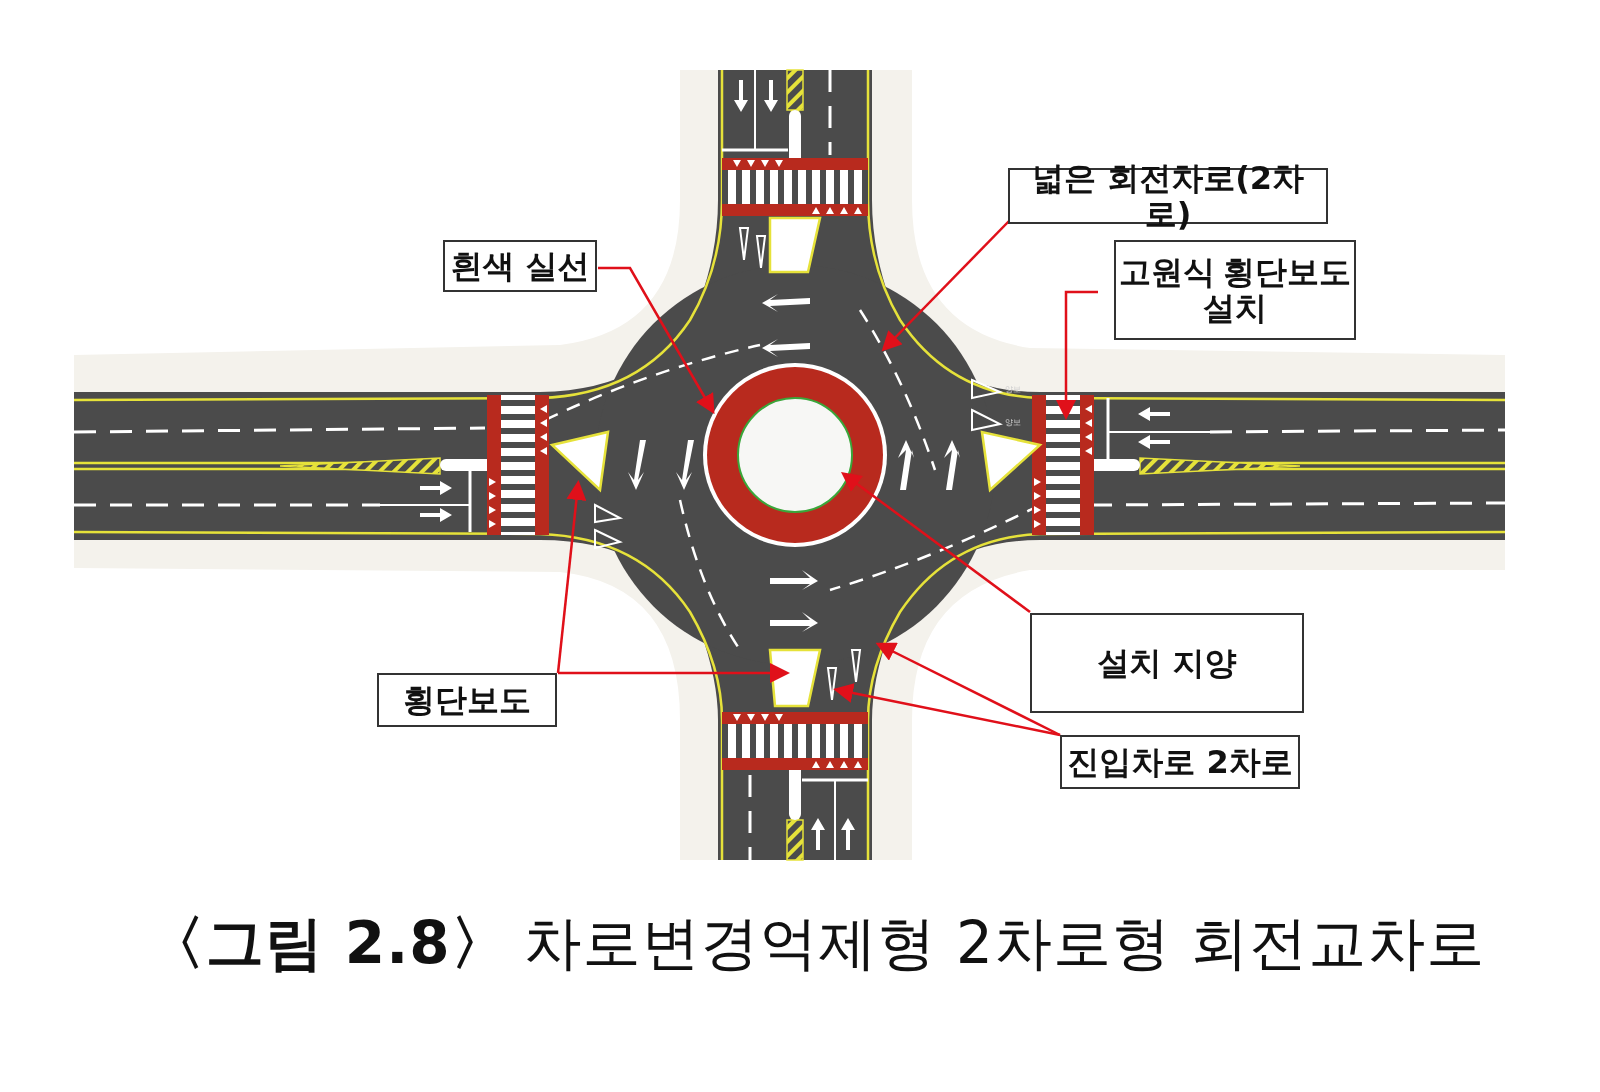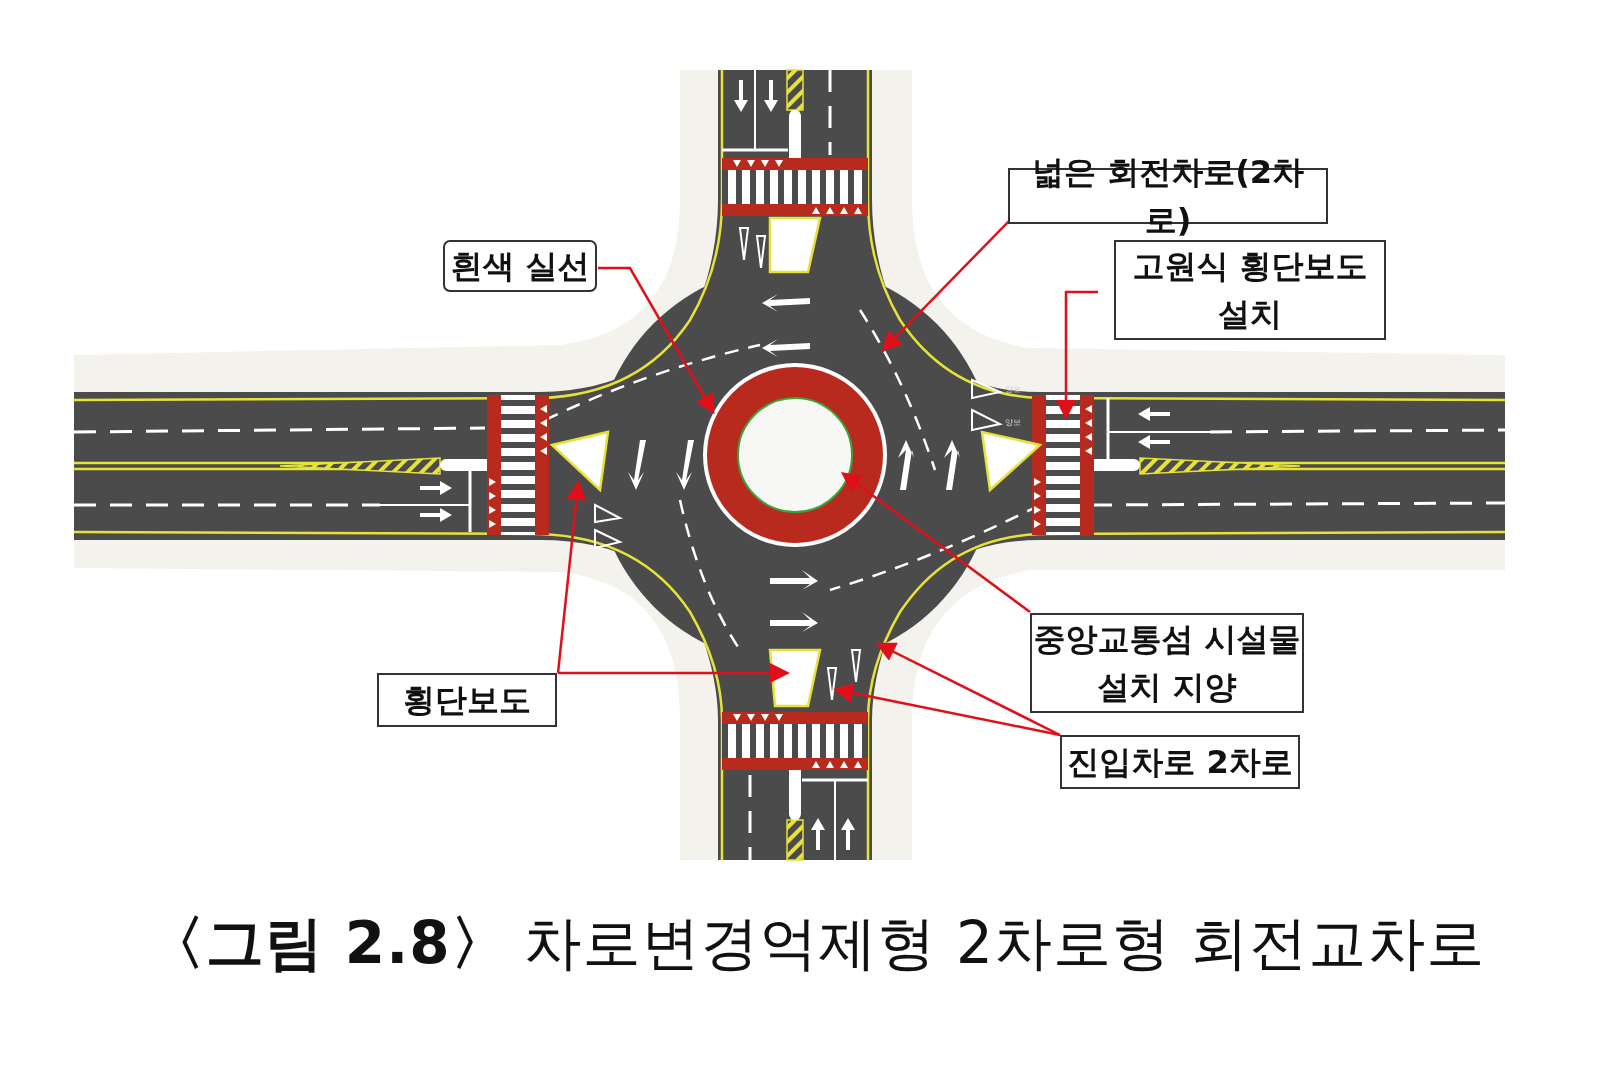--- a/index.html
+++ b/index.html
@@ -1,21 +1,21 @@
 <!DOCTYPE html>
 <html><head>
 <meta charset="utf-8">
 <style>
   html, body { margin:0; padding:0; background:#ffffff; }
   body { width:1600px; height:1092px; position:relative; overflow:hidden; font-family:"DejaVu Sans", sans-serif; }
   #diagram { position:absolute; left:0; top:0; width:1600px; height:900px; }
   .callout {
     position:absolute; background:#ffffff; border:2px solid #333;
     color:#111; font-family:"DejaVu Sans", sans-serif; font-weight:bold;
-    font-size:32px; line-height:48px; text-align:center; box-sizing:border-box;
+    font-size:32px; line-height:36px; text-align:center; box-sizing:border-box;
     display:flex; flex-direction:column; justify-content:center; align-items:center;
   }
   .caption {
     position:absolute; left:0; top:905px; width:1600px; text-align:center;
     font-family:"DejaVu Sans", sans-serif; font-size:58px; color:#111; letter-spacing:1px;padding-left:16px;
   }
   .caption .fig { font-weight:bold; }
   .caption .title { font-weight:normal; margin-left:14px; }
 </style>
 </head>
@@ -192,35 +192,34 @@
     <path d="M1010,220 L885,348" marker-end="url(#arrowRed)"></path>
     <path d="M1098,292 L1066,292 L1066,415" marker-end="url(#arrowRed)"></path>
     <path d="M1030,612 L845,475" marker-end="url(#arrowRed)"></path>
     <path d="M558,673 L785,673" marker-end="url(#arrowRed)"></path>
     <path d="M558,673 L578,485" marker-end="url(#arrowRed)"></path>
     <path d="M1060,735 L880,645" marker-end="url(#arrowRed)"></path>
     <path d="M1060,735 L838,690" marker-end="url(#arrowRed)"></path>
   </g>
 </svg>
 
-<div class="callout" style="left:443px; top:240px; width:154px; height:52px;border-radius:7px;">
+<div class="callout" style="left:443px; top:240px; width:154px; height:52px;">
   <span>흰색 실선</span>
 </div>
 
 <div class="callout" style="left:1008px; top:168px; width:320px; height:56px;">
   <span>넓은 회전차로(2차로)</span>
 </div>
 
-<div class="callout" style="left:1114px; top:240px; width:272px; height:100px;">
+<div class="callout" style="left:1114px; top:240px; width:242px; height:100px;font-family:Liberation Serif, serif;">
   <span>고원식 횡단보도</span>
   <span>설치</span>
 </div>
 
 <div class="callout" style="left:1030px; top:613px; width:274px; height:100px;">
-  <span>중앙교통섬 시설물</span>
   <span>설치 지양</span>
 </div>
 
 <div class="callout" style="left:377px; top:673px; width:180px; height:54px;">
   <span>횡단보도</span>
 </div>
 
 <div class="callout" style="left:1060px; top:735px; width:240px; height:54px;">
   <span>진입차로 2차로</span>
 </div>

